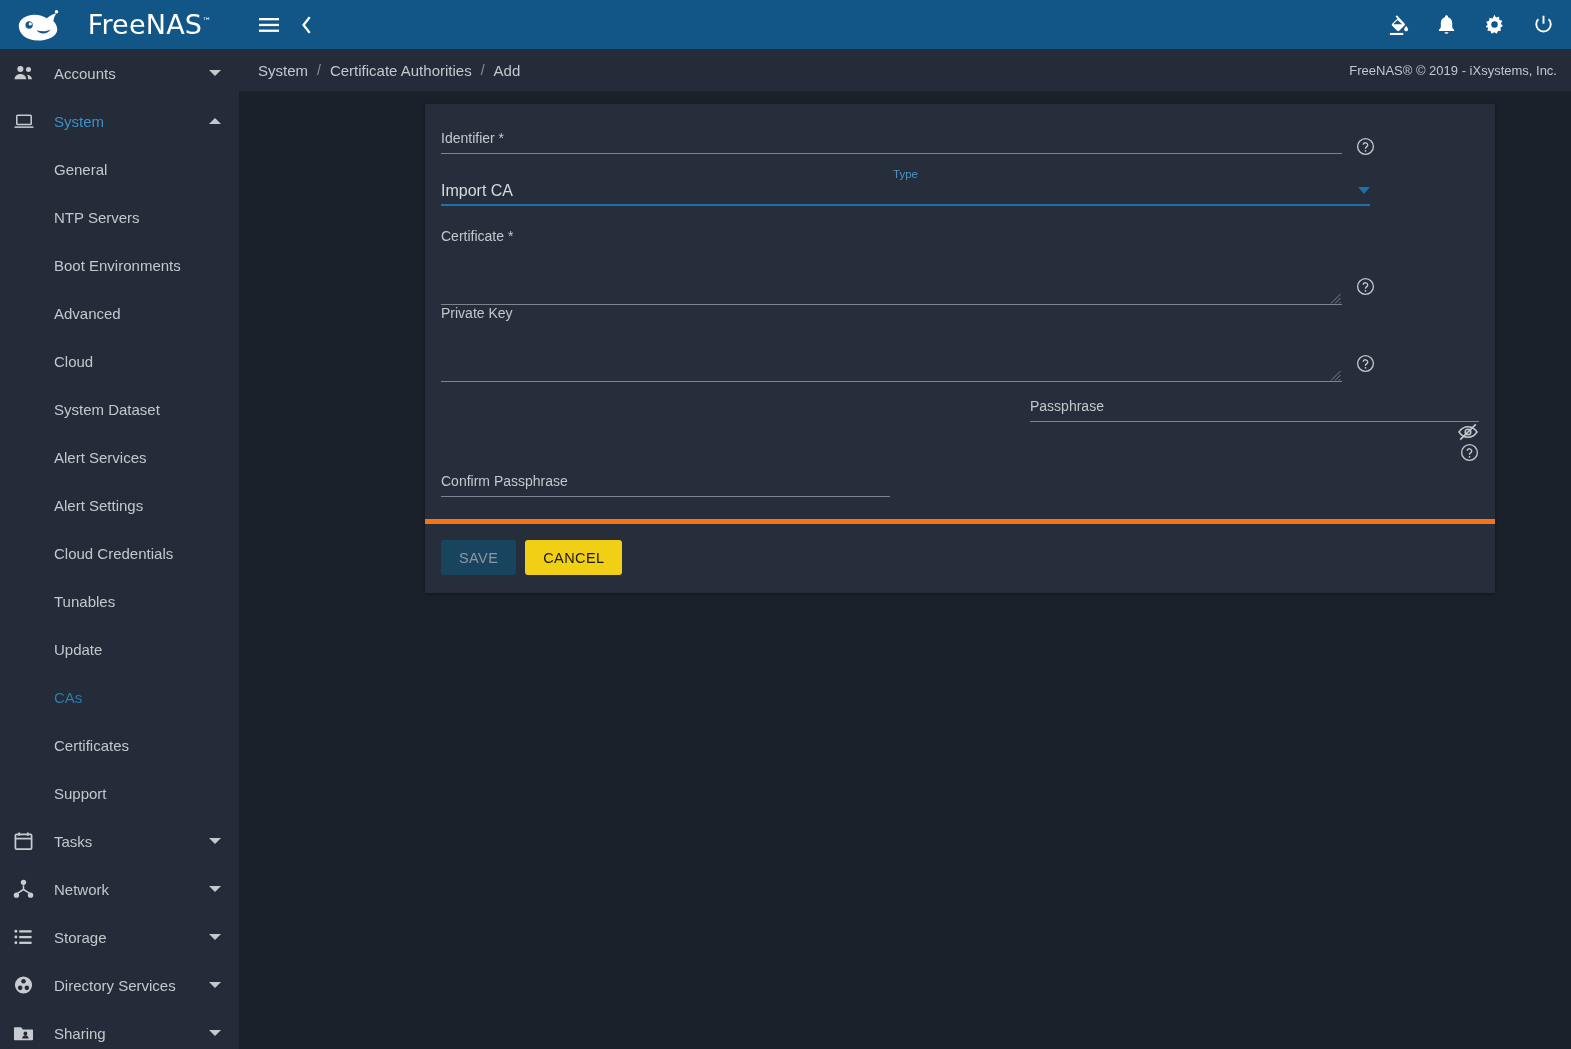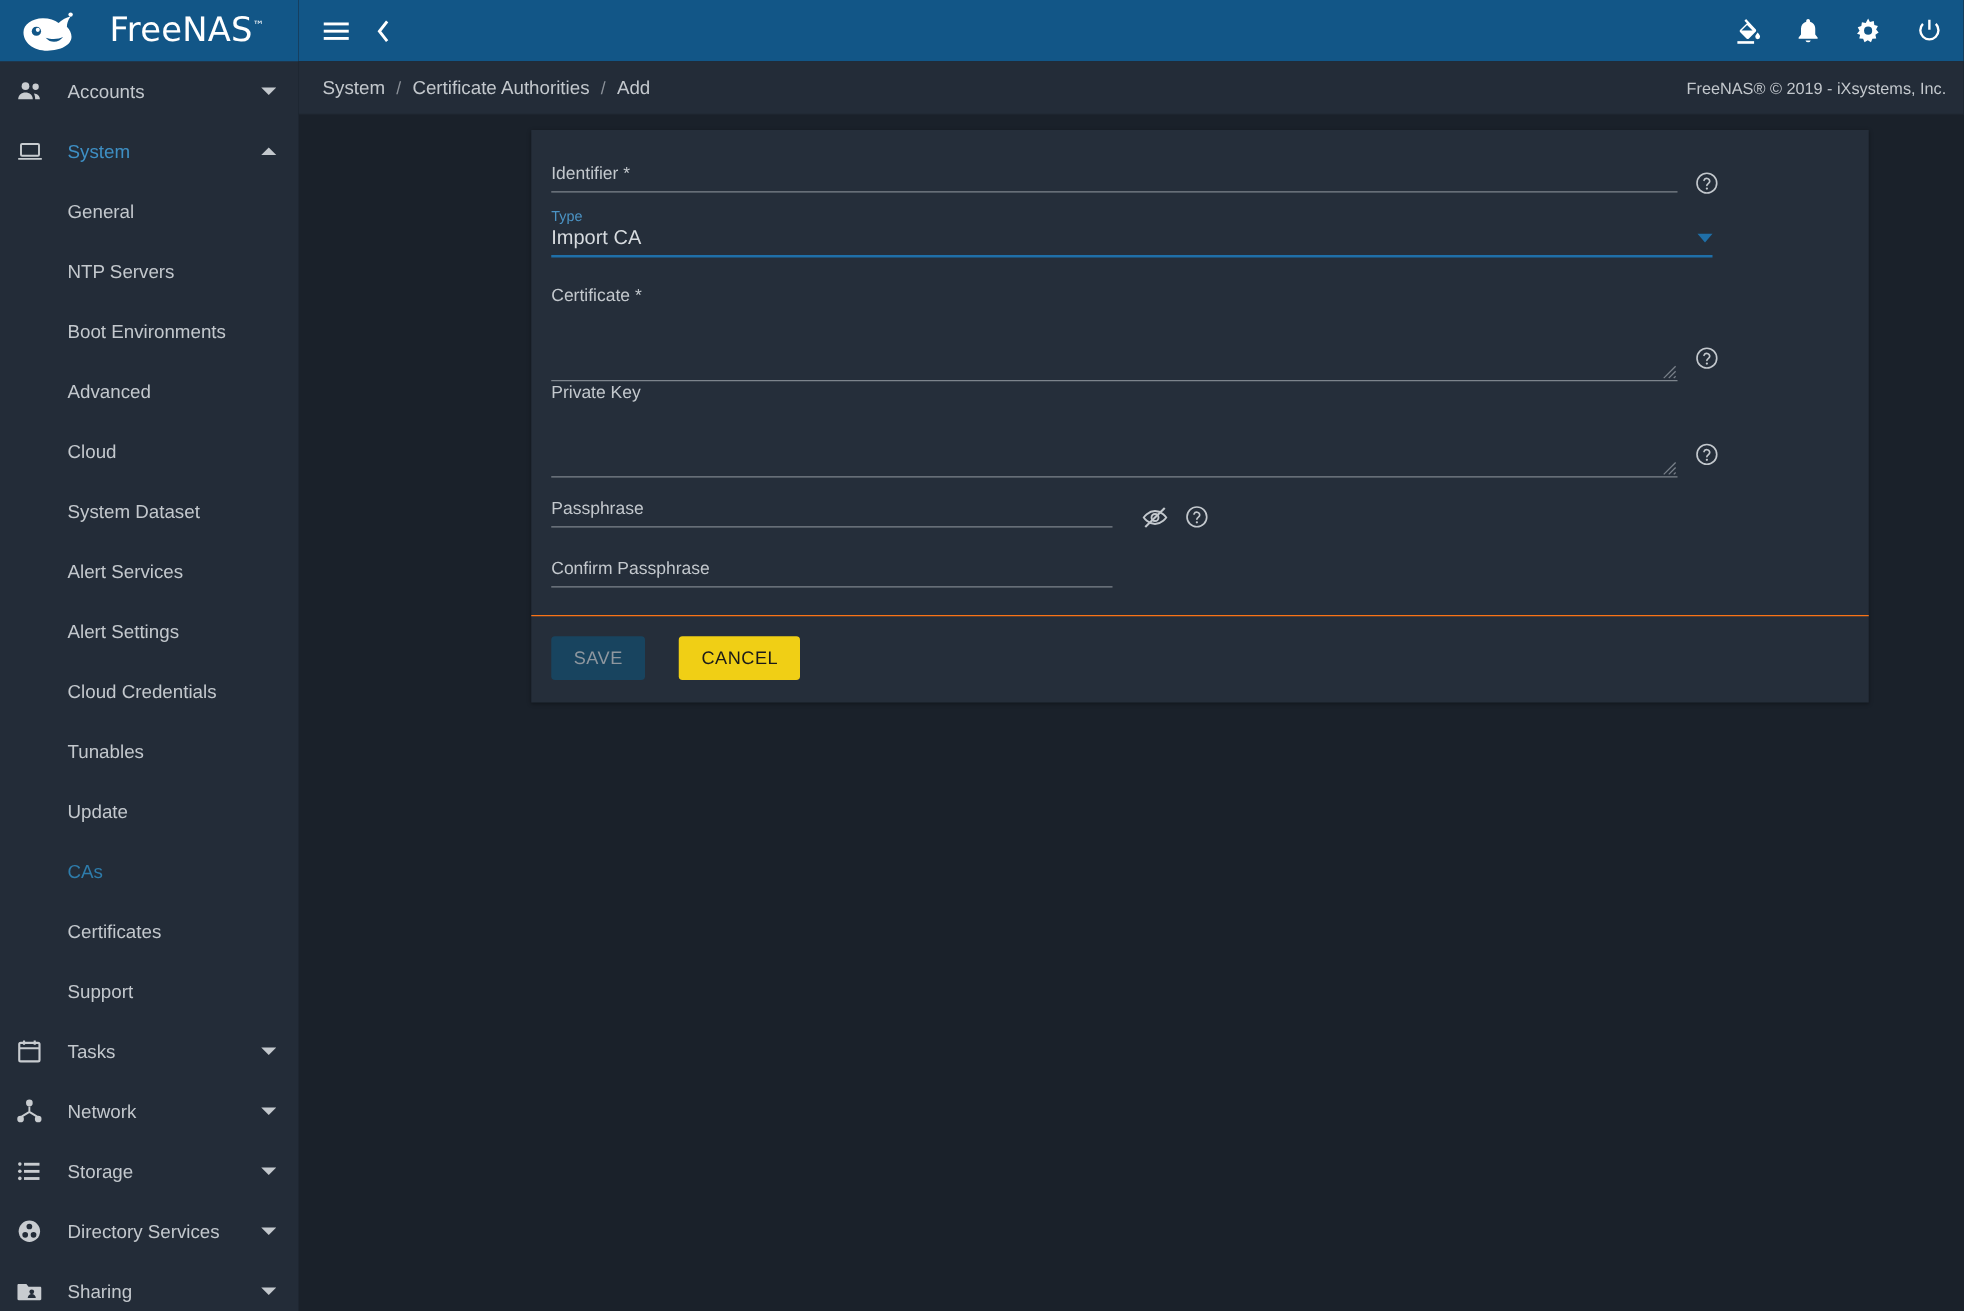--- a/index.html
+++ b/index.html
@@ -123,21 +123,21 @@
   .content { position: relative; width: 100%; height: calc(1049px - 92px); }
   .card {
     position: absolute;
     left: 186px; top: 12px;
     width: 1070px;
     background: #252e3a;
     box-shadow: 0 1px 3px rgba(0,0,0,.35);
   }
   .card-body { padding: 26px 16px 22px 16px; }
 
-  .field { position: relative; margin: 0 0 0 0; }
+  .field { position: relative; margin: 0 0 0 0; text-align: center; }
 
   .field-row { display: flex; align-items: flex-end; }
 
   .flabel {
     font-size: 14px;
     color: #c3c8cd;
     display: block;
     padding-bottom: 7px;
   }
   .flabel.float {
@@ -180,23 +180,23 @@
     width: 11px; height: 11px;
     opacity: .72;
   }
 
   .help-icon { width: 19px; height: 19px; flex: 0 0 19px; cursor: pointer; }
 
   .pw-line { width: 449px; }
 
   
   .card-footer {
-    border-top: 1px solid #f97316;
+    border-top: 5px solid #f97316;
     padding: 16px 16px 18px 16px;
-    display: flex; gap: 27px; align-items: center;
+    display: flex; gap: 9px; align-items: center;
   }
   .btn {
     border: none;
     font-size: 14.5px;
     letter-spacing: .4px;
     padding: 0 18px;
     height: 35px;
     border-radius: 3px;
     cursor: pointer;
     font-family: "Liberation Sans", sans-serif;
@@ -490,21 +490,21 @@
             </div>
             <span class="help-icon" style="margin-left:14px;margin-bottom:9px;">
               <svg width="19" height="19" viewBox="0 0 20 20" fill="none" stroke="#c3c8cd" stroke-width="1.4">
                 <circle cx="10" cy="10" r="8.3"></circle>
                 <path d="M7.6 7.6a2.5 2.5 0 014.8.9c0 1.7-2.4 2-2.4 3.4" stroke-linecap="round"></path>
                 <circle cx="10" cy="14.6" r=".95" fill="#c3c8cd" stroke="none"></circle>
               </svg>
             </span>
           </div>
 
-          <div class="field-row" style="margin-bottom:24px;">
+          <div class="field-row" style="margin-bottom:12px;flex-direction:column;">
             <div class="pw-line">
               <span class="flabel">Passphrase</span>
               <div class="underline"></div>
             </div>
             <span class="help-icon" style="margin-left:23px;margin-bottom:-1px;width:22px;flex:0 0 22px;">
               <svg width="22" height="20" viewBox="0 0 22 20" fill="none" stroke="#c3c8cd" stroke-width="1.5">
                 <path d="M2 10s3.5-5.2 9-5.2 9 5.2 9 5.2-3.5 5.2-9 5.2S2 10 2 10z"></path>
                 <circle cx="11" cy="10" r="2.8"></circle>
                 <line x1="3.2" y1="17.6" x2="18.8" y2="2.4" stroke-width="1.7"></line>
               </svg>

